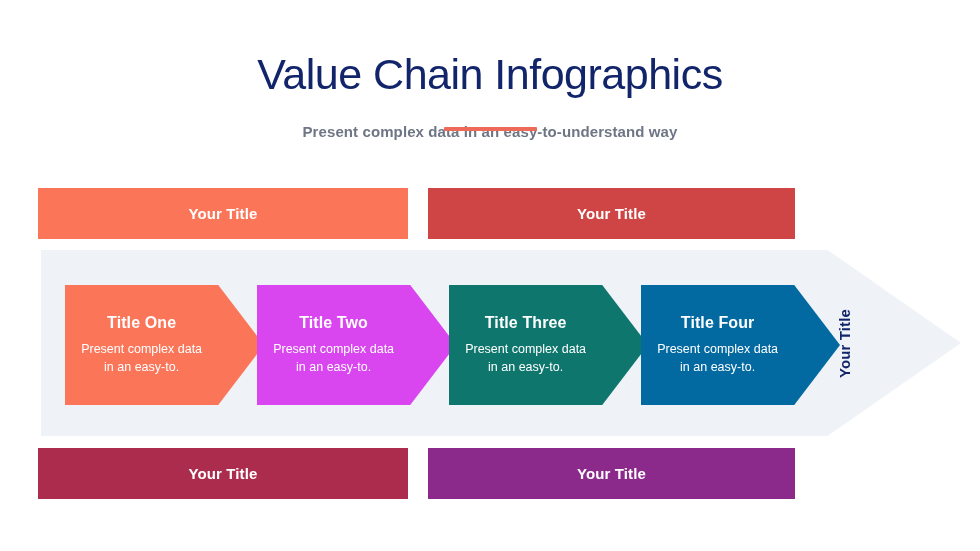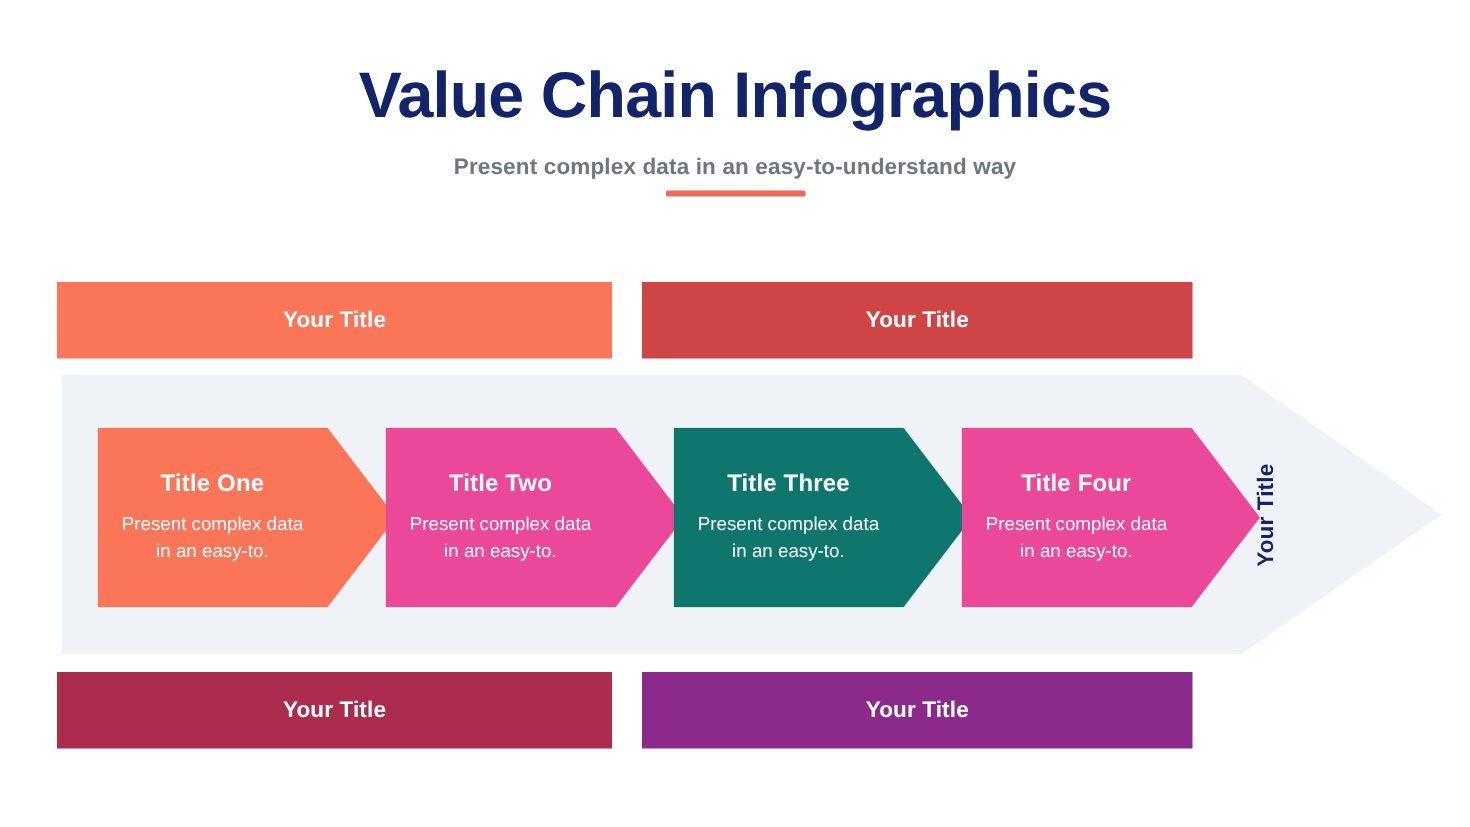--- a/index.html
+++ b/index.html
@@ -22,24 +22,24 @@
 
   
   #header {
     position: absolute;
     left: 0;
     top: 0;
     width: 980px;
     text-align: center;
   }
   #page-title {
-    margin: 2px;
+    margin: 12px;
     padding-top: 38px;
     font-size: 43px;
-    font-weight: bold;
+    font-weight: normal;
     letter-spacing: -0.5px;
     color: #12256b;
     line-height: 1.15;
   }
   #page-subtitle {
     margin: 0;
     padding-top: 12px;
     font-size: 15px;
     color: #6e7584;
     font-weight: bold;
@@ -135,23 +135,23 @@
     margin-bottom: 9px;
   }
   .step-desc {
     font-size: 12.5px;
     line-height: 1.42;
     font-weight: normal;
     max-width: 130px;
   }
 
   #step-1 { left: 65px;  width: 199px; background: #fb7559; }
-  #step-2 { left: 257px; width: 199px; background: #ec4899; }
+  #step-2 { left: 257px; width: 199px; background: #d946ef; }
   #step-3 { left: 449px; width: 199px; background: #0f766e; }
-  #step-4 { left: 641px; width: 199px; background: #ec4899; }
+  #step-4 { left: 641px; width: 199px; background: #0369a1; }
 </style>
 </head>
 <body>
 
 <div id="slide">
 
   <div id="header">
     <h1 id="page-title">Value Chain Infographics</h1>
     <p id="page-subtitle">Present complex data in an easy-to-understand way</p>
   </div>

